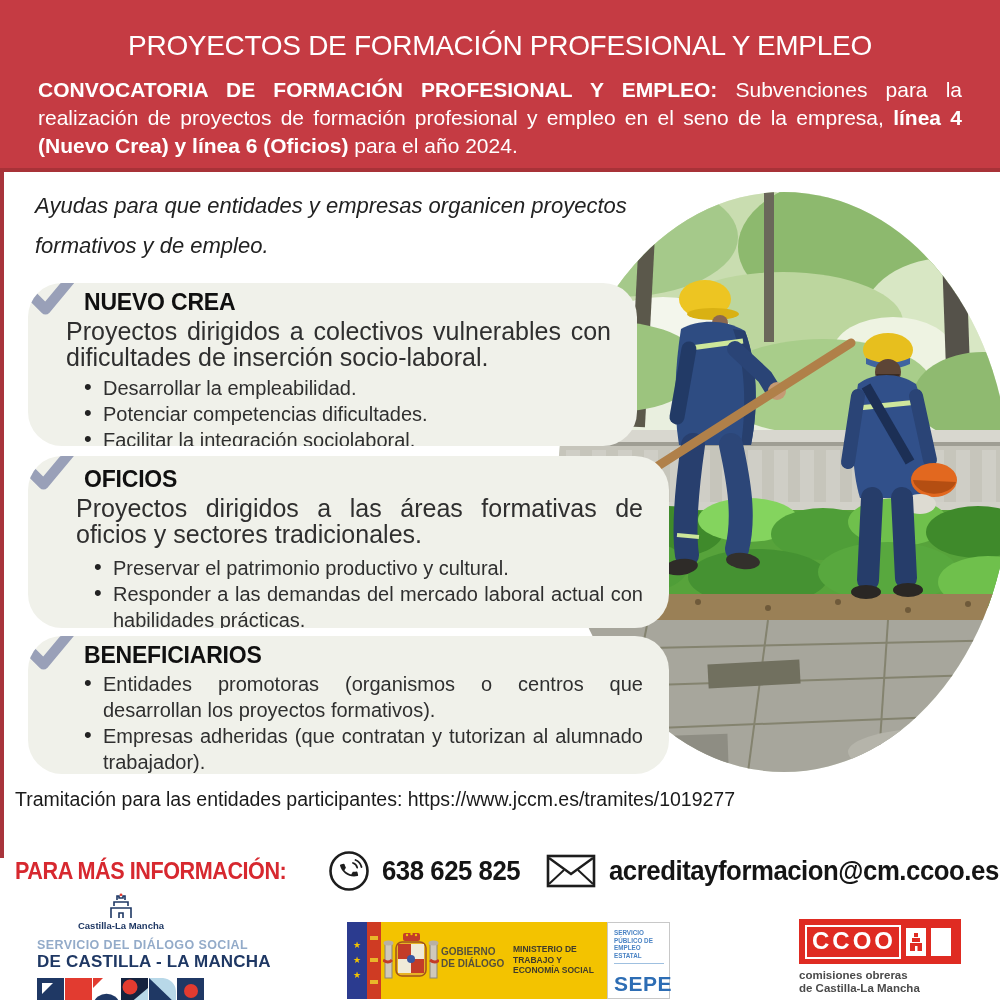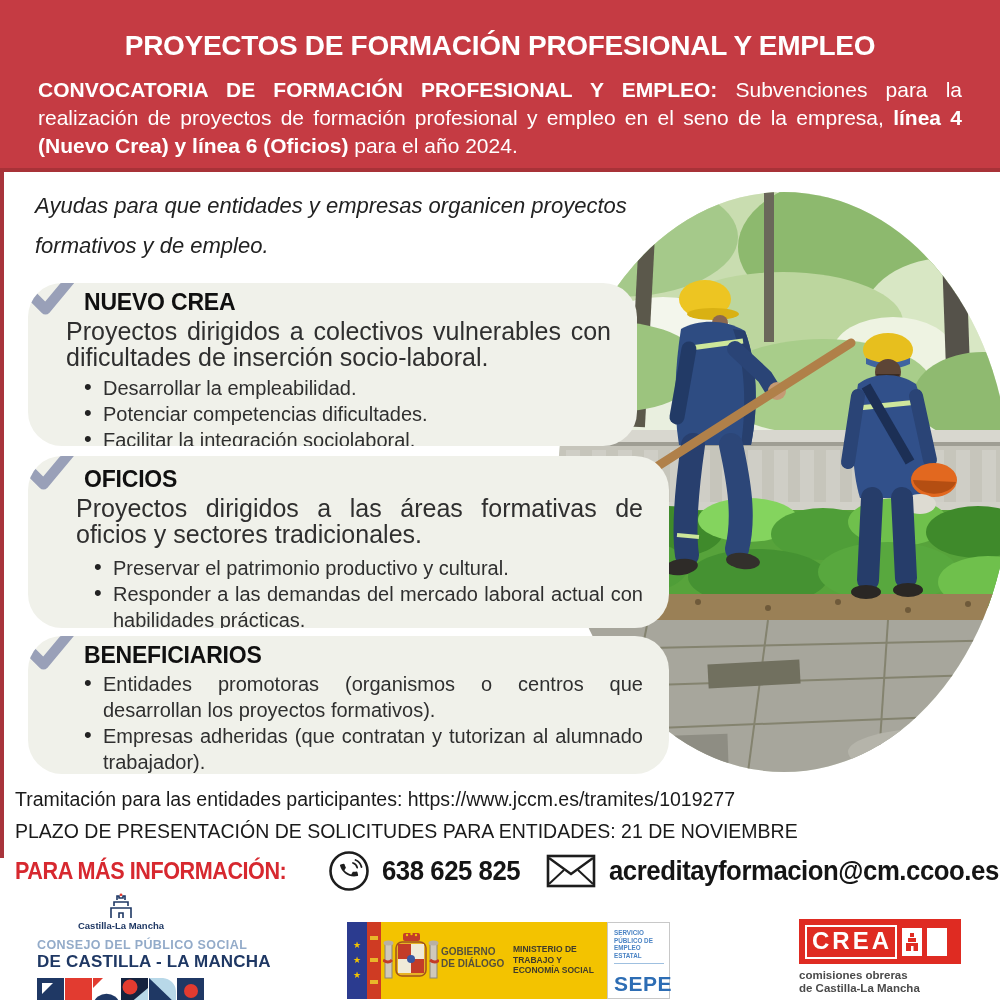--- a/index.html
+++ b/index.html
@@ -11,21 +11,21 @@
     --ccoo_red:#df2b22; --logo_gray:#4a4a4a;
   }
   html,body{margin:0;padding:0;}
   body{font-family:"Liberation Sans",sans-serif;background:#fff;}
   .page{position:relative;width:1000px;height:1000px;background:#fff;overflow:hidden;}
 
   
   .band{position:absolute;left:0;top:0;width:1000px;height:172px;
     background:var(--header_red);border-bottom:4px solid var(--header_red_dark);box-sizing:border-box;}
   .band h1{margin:0;position:absolute;left:0;top:30px;width:1000px;text-align:center;
-    color:#fff;font-size:28px;font-weight:700;letter-spacing:-.3px;}
+    color:#fff;font-size:28px;font-weight:400;letter-spacing:-.3px;}
   .band .intro{margin:0;position:absolute;left:38px;top:76px;width:924px;
     color:#fff;font-size:21px;line-height:28px;text-align:justify;}
   .band .intro b{font-weight:800;}
 
   .left-rule{position:absolute;left:0;top:172px;width:4px;height:686px;background:var(--left_rule);}
 
   
   .lead{margin:0;position:absolute;left:35px;top:186px;width:618px;
     font-style:italic;font-size:22px;line-height:40px;color:#222;}
 
@@ -266,21 +266,20 @@
     </svg>
     <h2>BENEFICIARIOS</h2>
 
     <ul>
         <li>Entidades promotoras (organismos o centros que desarrollan los proyectos formativos).</li>
         <li>Empresas adheridas (que contratan y tutorizan al alumnado trabajador).</li>
       </ul>
   </section>
 
   <p class="f-line f-tram"><b>Tramitación para las entidades participantes:</b><span> https://www.jccm.es/tramites/1019277</span></p>
-  <p class="f-line f-plazo"><b>PLAZO DE PRESENTACIÓN DE SOLICITUDES PARA ENTIDADES:</b><span> 21 DE NOVIEMBRE</span></p>
 
   <div class="info-row">
     <span class="info-label">PARA MÁS INFORMACIÓN:</span>
     <span class="icon-box">
       <svg width="42" height="42" viewBox="0 0 42 42">
         <circle cx="21" cy="21" r="18.5" fill="none" stroke="#1d1d1d" stroke-width="2.6"></circle>
         <g transform="translate(10.5,10.5) scale(0.85) rotate(-14 10 10)">
           <path d="M6.62 10.79c1.44 2.83 3.76 5.14 6.59 6.59l2.2-2.2c.27-.27.67-.36 1.02-.24 1.12.37 2.33.57 3.57.57.55 0 1 .45 1 1V20c0 .55-.45 1-1 1-9.39 0-17-7.61-17-17 0-.55.45-1 1-1h3.5c.55 0 1 .45 1 1 0 1.25.2 2.45.57 3.57.11.35.03.74-.25 1.02l-2.2 2.2z" fill="#1d1d1d"></path>
         </g>
         <path d="M25 13 a6 6 0 0 1 4.2 4.6 M27.5 10 a10 10 0 0 1 6 7" fill="none" stroke="#1d1d1d" stroke-width="1.8" stroke-linecap="round"></path>
@@ -301,21 +300,21 @@
     <svg class="castle" width="30" height="26" viewBox="0 0 30 26">
       <g fill="none" stroke="var(--navy)" stroke-width="1.6">
         <path d="M11 7 V3 h2 v2 h4 V3 h2 v4"></path>
         <path d="M8 13 V9 h14 v4"></path>
         <path d="M5 25 V15 h20 v10"></path>
         <path d="M13 25 v-5 h4 v5"></path>
       </g>
       <circle cx="15" cy="1.8" r="1.4" fill="var(--clm_red)"></circle>
     </svg>
     <div class="brand">Castilla-La Mancha</div>
-    <div class="l1">CONSEJO DEL PÚBLICO SOCIAL</div>
+    <div class="l1">SERVICIO DEL DIÁLOGO SOCIAL</div>
     <div class="l2">DE CASTILLA - LA MANCHA</div>
     <div class="mosaic">
       <svg width="27" height="26" viewBox="0 0 27 26">
           <rect width="27" height="26" fill="var(--navy)"></rect>
           <path d="M5 5 h11 l-11 11 z" fill="#fff"></path>
         </svg>
       <svg width="27" height="26" viewBox="0 0 27 26">
           <rect width="27" height="26" fill="var(--clm_red)"></rect>
         </svg>
       <svg width="27" height="26" viewBox="0 0 27 26">
@@ -373,21 +372,21 @@
       <div class="min-text">MINISTERIO DE TRABAJO Y ECONOMÍA SOCIAL</div>
     </div>
     <div class="sepe">
       <div class="s1">SERVICIO PÚBLICO DE EMPLEO ESTATAL</div>
       <div class="s2">SEPE</div>
     </div>
   </div>
 
   <div class="ccoo">
     <div class="ccoo-box">
-      <span class="ccoo-letters">CREA</span>
+      <span class="ccoo-letters">CCOO</span>
       <span class="ccoo-castle">
         <svg width="12" height="18" viewBox="0 0 12 18">
           <g fill="var(--ccoo_red)">
             <rect x="4" y="0" width="4" height="4"></rect>
             <rect x="2" y="5" width="8" height="4"></rect>
             <rect x="0" y="10" width="12" height="8"></rect>
           </g>
           <rect x="5" y="13" width="2.5" height="5" fill="#fff"></rect>
         </svg>
       </span>

